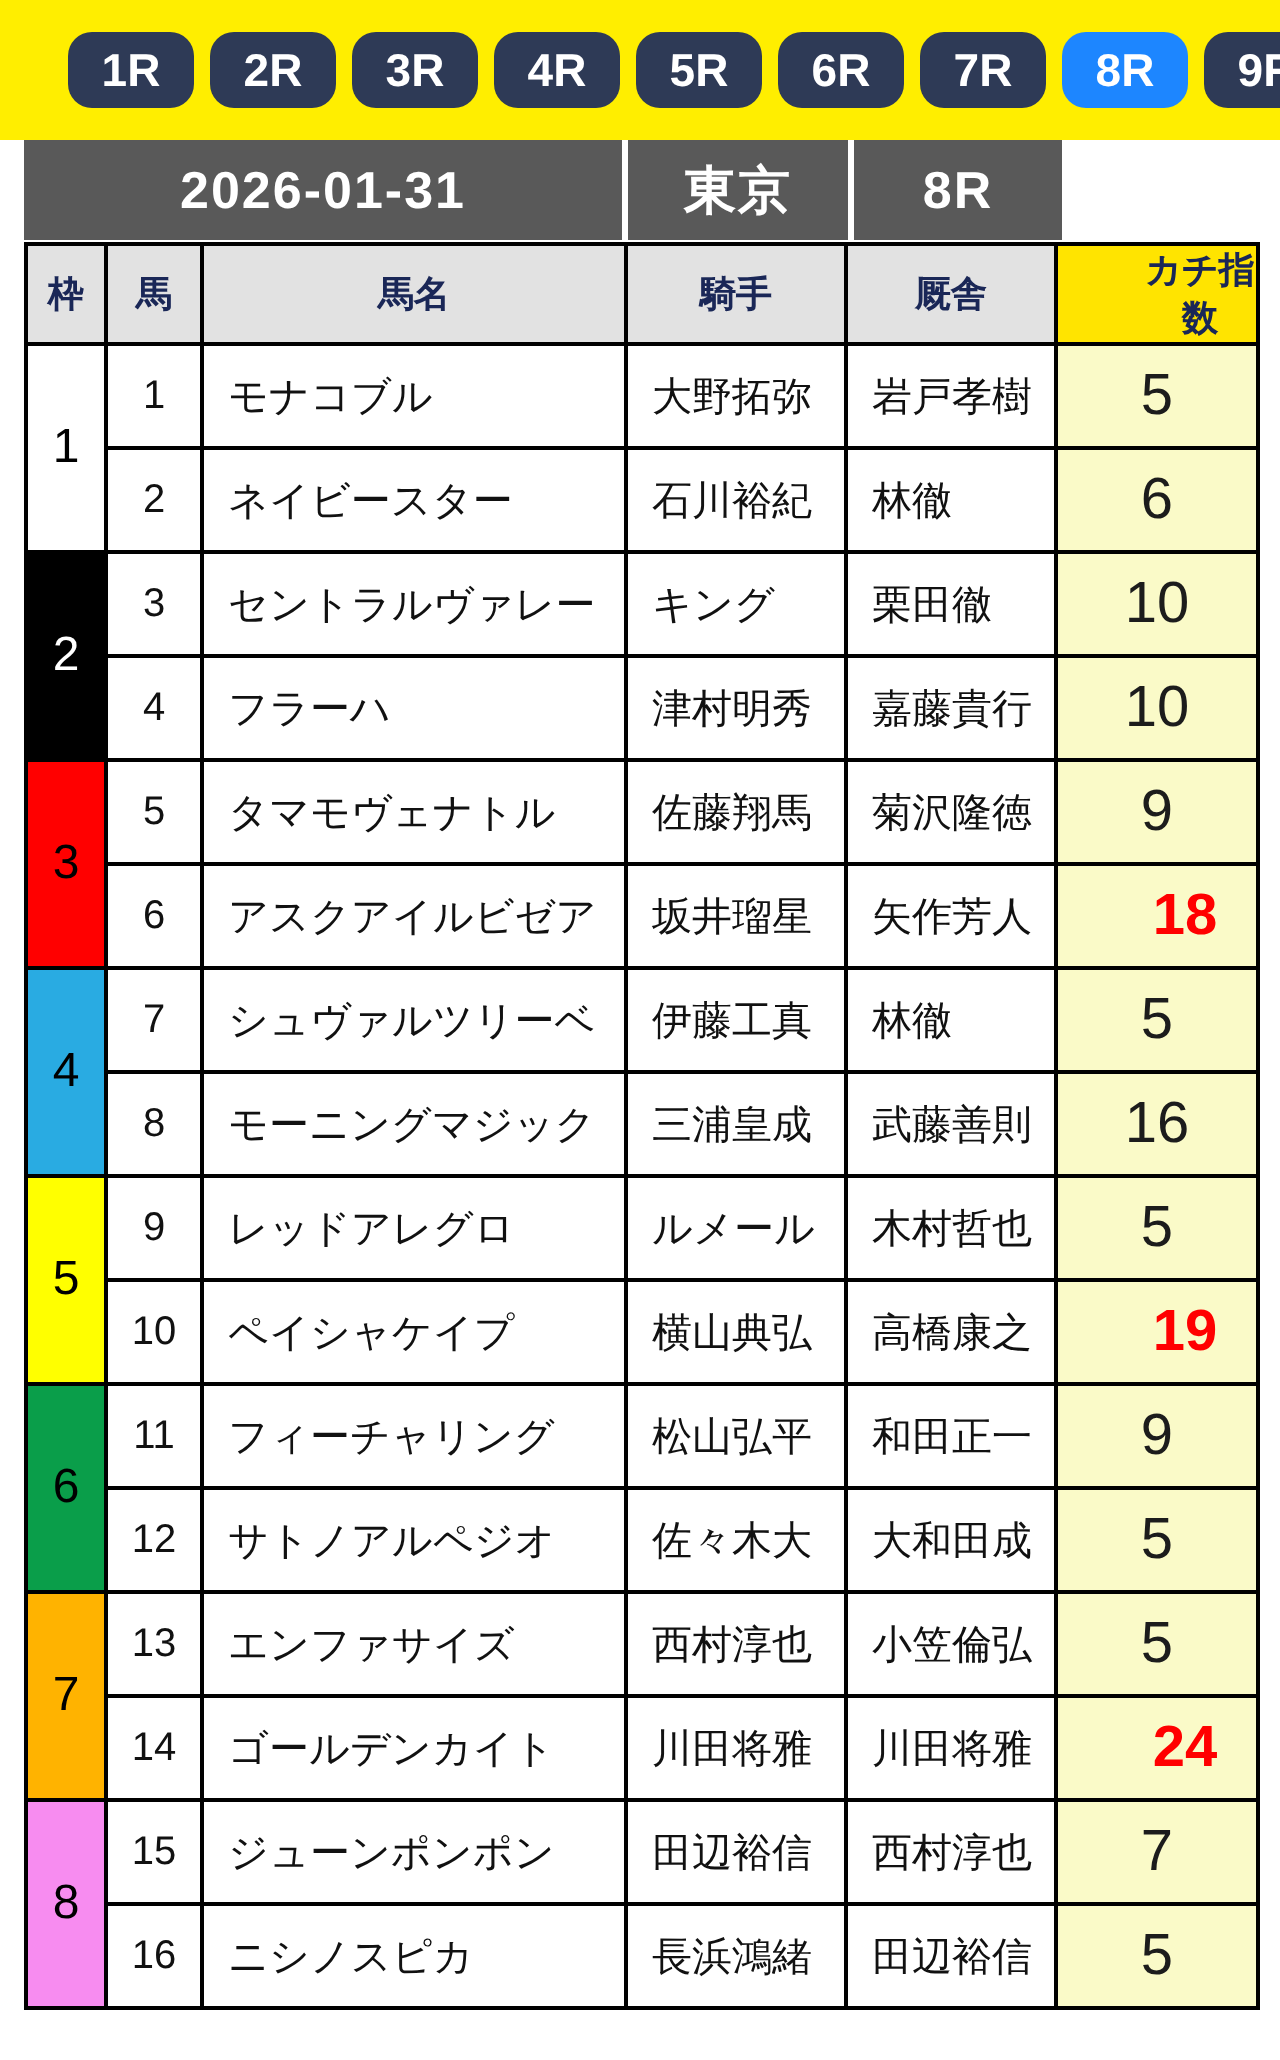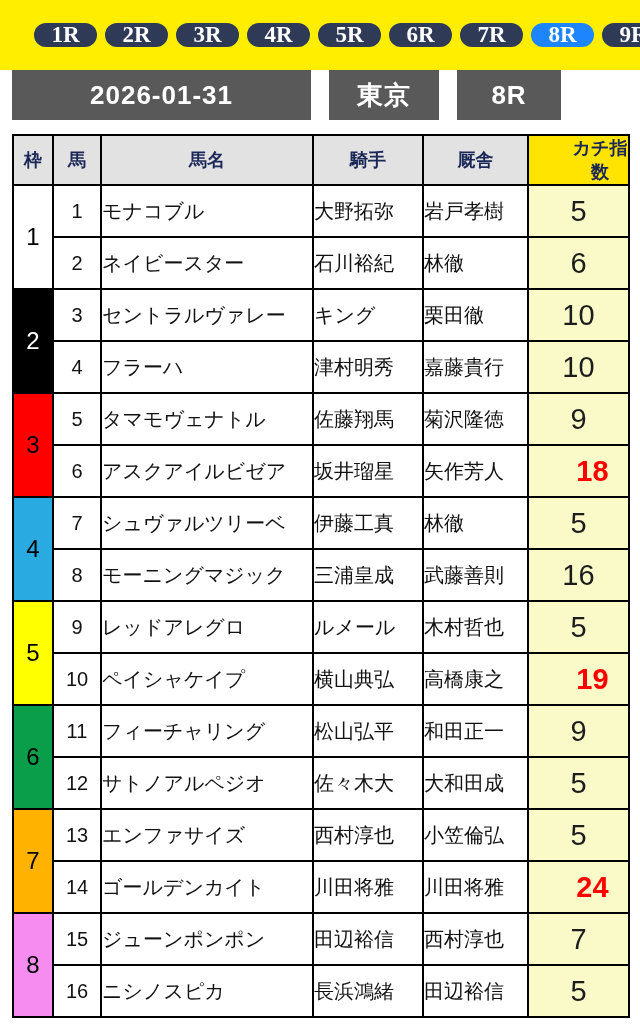--- a/index.html
+++ b/index.html
@@ -15,43 +15,43 @@
     height: 70px;
     background: #ffee00;
     display: flex;
     align-items: center;
     padding-left: 34px;
     gap: 8px;
     overflow: hidden;
   }
   .tab {
     flex: 0 0 63px;
-    width: 63px; height: 24px;
+    width: 63px; height: 38px;
     border: none;
     border-radius: 12px;
     background: #2e3a56;
     color: #ffffff;
-    font-family: Liberation Serif, serif;
+    font-family: Liberation Sans, sans-serif;
     font-size: 23px;
     font-weight: bold;
     display: flex; align-items: center; justify-content: center;
     padding: 0;
     cursor: pointer;
   }
   .tab.active { background: #1d86ff; }
 
   
   .content { margin: 0 12px; }
   .race-header {
     display: grid;
     grid-template-columns: 299px 110px 104px 1fr;
-    column-gap: 18px;
+    column-gap: 3px;
     background: #ffffff;
     height: 50px;
-    margin-bottom: 14px;
+    margin-bottom: 1px;
   }
   .race-header .cell {
     background: #595959;
     color: #ffffff;
     font-size: 26px;
     font-weight: bold;
     display: flex; align-items: center; justify-content: center;
     letter-spacing: 1px;
   }
 
@@ -77,21 +77,21 @@
     font-size: 20px;
     color: #111111;
     background: #ffffff;
     height: 52px;
     padding: 0;
     overflow: hidden;
     white-space: nowrap;
   }
   td.frame-cell { text-align: center; font-size: 24px; }
   td.num-cell   { text-align: center; }
-  td.name-cell, td.jockey-cell, td.stable-cell { text-align: left; }
+  td.name-cell, td.jockey-cell, td.stable-cell { text-align: left; padding-left: 12px; }
   td.index-cell {
     text-align: center;
     font-size: 29px;
     background: #fafac8;
     color: #1c1c1c;
   }
   td.index-cell.red { color: #ff0000; font-weight: bold; padding-left: 28px; }
 </style>
 </head>
 <body>

